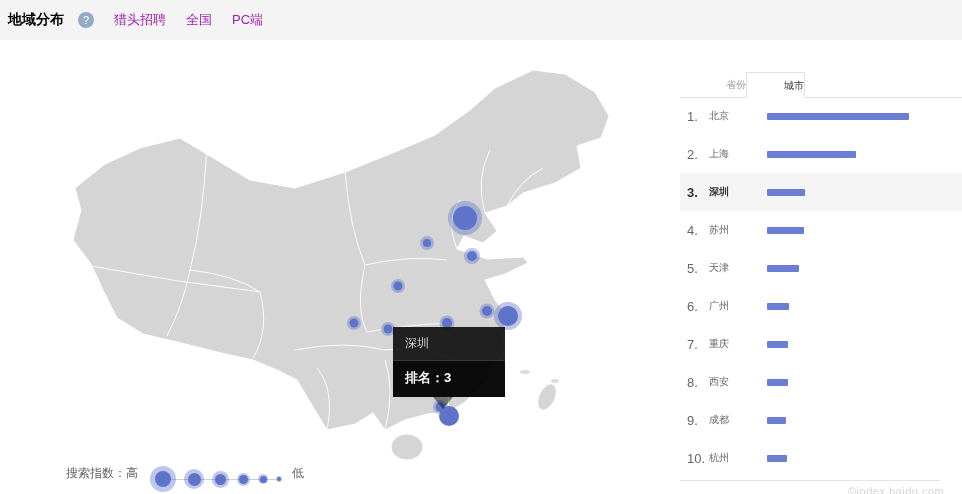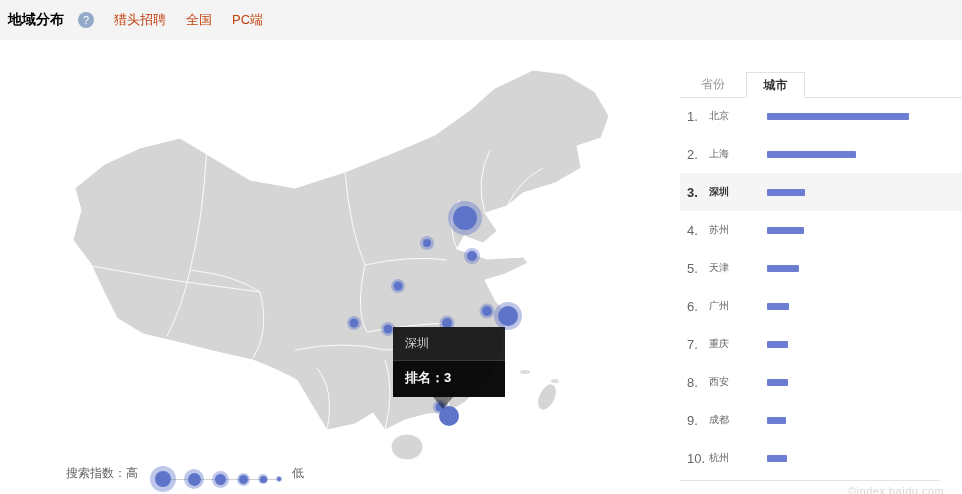--- a/index.html
+++ b/index.html
@@ -14,21 +14,21 @@
   html,body{background:#fff;}
   body{font-family:"Liberation Sans","DejaVu Sans",sans-serif;}
   .page{position:relative;width:962px;height:494px;background:#fff;overflow:hidden;}
 
   
   .header{position:absolute;left:0;top:0;width:962px;height:40px;background:var(--header-bg);
           display:flex;align-items:center;padding-left:8px;}
   .page-title{font-size:14px;font-weight:bold;color:#000000;margin-right:14px;}
   .help-icon{width:16px;height:16px;border-radius:50%;background:#93abc9;color:#fff;font-size:11px;
              line-height:16px;text-align:center;margin-right:20px;cursor:pointer;}
-  .crumb{font-size:13px;color:#c2410c;margin-right:20px;white-space:nowrap;}
+  .crumb{font-size:13px;color:#a21caf;margin-right:20px;white-space:nowrap;}
 
   
   .map-wrap{position:absolute;left:55px;top:50px;width:610px;height:420px;}
   .map-wrap svg{display:block;}
 
   
   .tooltip{position:absolute;left:393px;top:327px;width:112px;z-index:6;}
   .tooltip-header{background:rgba(18,18,18,0.93);color:#d6d6d6;font-size:12px;
                   padding:8px 0 8px 12px;border-bottom:1px solid #3a3a3a;}
   .tooltip-body{background:rgba(0,0,0,0.95);color:#fff;font-size:13px;font-weight:bold;
@@ -42,23 +42,23 @@
   .legend-label{font-size:12px;color:#666;}
   .legend-dots{display:flex;align-items:center;gap:8px;position:relative;margin:0 10px 0 12px;}
   .legend-dots::before{content:'';position:absolute;left:6px;right:6px;top:50%;height:1px;background:#cfcfcf;}
   .legend-halo{background:var(--bubble-halo);border-radius:50%;display:flex;align-items:center;
                justify-content:center;position:relative;z-index:1;}
   .legend-core{background:var(--bubble-core);border-radius:50%;}
 
   
   .panel{position:absolute;left:680px;top:72px;width:282px;}
   .tabs{display:flex;border-bottom:1px solid #e1e1e1;height:26px;}
-  .tab{width:66px;text-align:center;font-size:12px;color:#999;line-height:25px;cursor:pointer;}
+  .tab{width:66px;text-align:right;font-size:10px;color:#999;line-height:25px;cursor:pointer;}
   .tab.active{width:59px;background:#fff;border:1px solid #e1e1e1;border-bottom:1px solid #fff;
-              margin-bottom:-1px;font-weight:bold;color:#333;}
+              margin-bottom:-1px;font-weight:normal;color:#333;}
   .rank-list{margin-top:-1px;}
   .row{display:flex;align-items:center;height:38px;padding-left:7px;}
   .row.highlight{background:var(--row-highlight);}
   .rank{width:22px;font-size:13px;color:#666;}
   .city{width:58px;font-size:10px;color:#666;}
   .row.highlight .rank,.row.highlight .city{color:#333;font-weight:bold;}
   .bar{height:7px;background:var(--accent-bar);border-radius:1px;}
 
   .panel-bottom-line{position:absolute;left:680px;top:480px;width:260px;height:1px;background:#e3e3e3;}
   .watermark{position:absolute;left:848px;top:485px;font-size:11px;color:#d6d6d6;letter-spacing:0.5px;}

